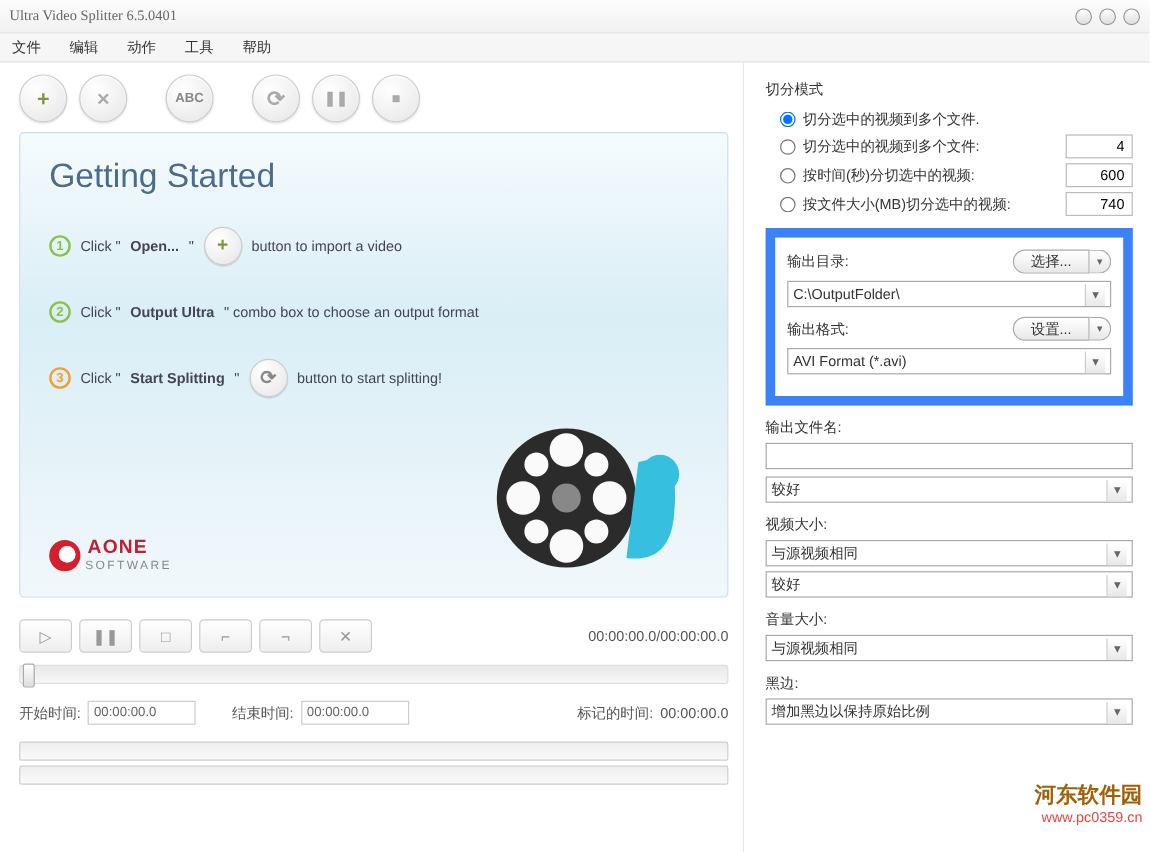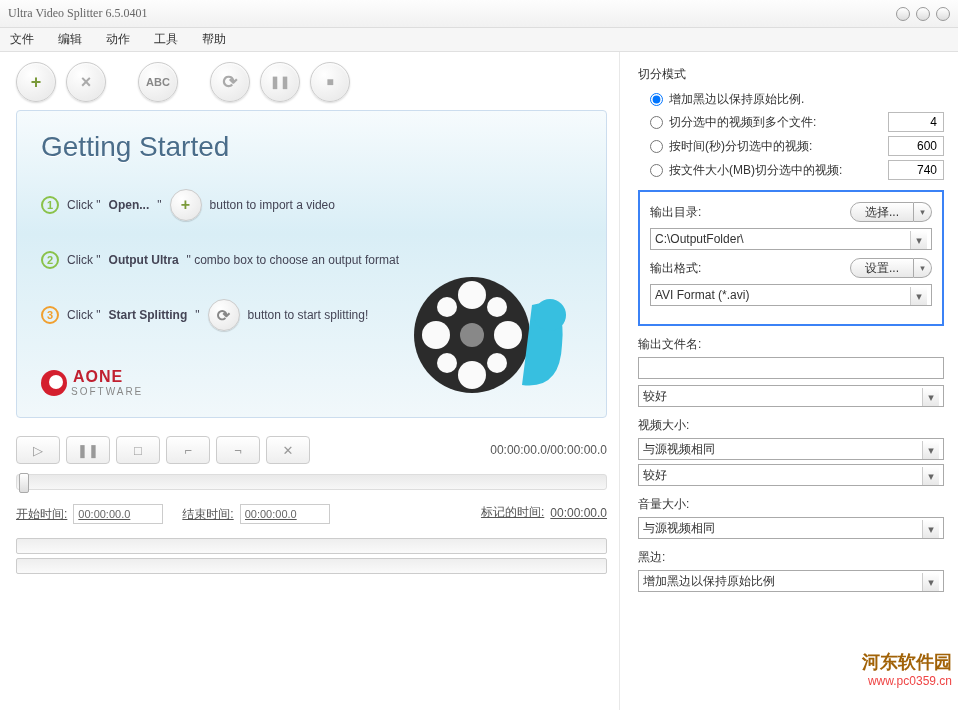--- a/index.html
+++ b/index.html
@@ -14,51 +14,51 @@
 
 .main { display: flex; height: 658px; }
 .left { width: 620px; padding: 10px 12px 10px 16px; border-right: 1px solid #e8e8e8; display: flex; flex-direction: column; }
 .right { flex: 1; padding: 14px 14px 0 18px; font-size: 12px; color: #333; overflow: hidden; position: relative; }
 
 .toolbar { display: flex; gap: 10px; align-items: center; margin-bottom: 8px; }
 .tbtn { width: 40px; height: 40px; border-radius: 50%; background: radial-gradient(circle at 35% 30%, #fff, #e5e5e5); border: 1px solid #ccc; display: flex; align-items: center; justify-content: center; font-size: 18px; font-weight: bold; color: #7a9a3a; box-shadow: 0 1px 2px rgba(0,0,0,.15), inset 0 1px 2px #fff; }
 .tbtn.dis { color: #aaa; }
 .tbtn.abc { font-size: 11px; color: #888; }
 
-.panel { background: linear-gradient(#f6fbfd,#d9eef6 40%,#f1f8fb); border: 1px solid #cde; border-radius: 4px; height: 308px; padding: 20px 24px; position: relative; overflow: hidden; }
+.panel { background: linear-gradient(#f6fbfd,#d9eef6 40%,#f1f8fb); border: 1px solid #cde; border-radius: 4px; height: 388px; padding: 20px 24px; position: relative; overflow: hidden; }
 .panel h1 { color: #4a6d8a; font-size: 28px; font-weight: normal; margin-bottom: 26px; text-shadow: 0 1px 0 #fff; }
 .step { display: flex; align-items: center; gap: 8px; margin-bottom: 30px; font-size: 12px; color: #445; }
 .stepnum { width: 18px; height: 18px; border: 2px solid #8ac24a; border-radius: 50%; color: #8ac24a; font-size: 11px; display: flex; align-items: center; justify-content: center; font-weight: bold; }
 .step3 .stepnum { border-color: #f0a030; color: #f0a030; }
 .minibtn { width: 32px; height: 32px; border-radius: 50%; background: radial-gradient(circle at 35% 30%,#fff,#e5e5e5); border: 1px solid #ccc; display: inline-flex; align-items: center; justify-content: center; font-size: 16px; font-weight: bold; color: #7a9a3a; box-shadow: 0 1px 1px rgba(0,0,0,.15); }
 .logo { position: absolute; bottom: 20px; left: 24px; display: flex; align-items: center; gap: 6px; }
 .logo .mark { width: 26px; height: 26px; background: #d41f2e; border-radius: 50%; position: relative; }
 .logo .mark::after { content: ""; position: absolute; width: 14px; height: 14px; background: #fff; border-radius: 50%; top: 5px; left: 8px; }
 .logo .txt1 { color: #c02030; font-weight: bold; font-size: 16px; letter-spacing: 1px; }
 .logo .txt2 { color: #888; font-size: 10px; letter-spacing: 2px; margin-left: -2px; }
 .reel { position: absolute; right: 24px; bottom: 12px; }
 
 .playbar { margin-top: 18px; }
 .pbtns { display: flex; gap: 6px; align-items: center; }
 .pbtn { width: 44px; height: 28px; border: 1px solid #ccc; border-radius: 4px; background: linear-gradient(#fff,#eee); display: flex; align-items: center; justify-content: center; color: #999; font-size: 13px; }
 .timecode { margin-left: auto; font-size: 12px; color: #555; }
 .slider { margin: 10px 0 14px; height: 16px; background: linear-gradient(#e9e9e9,#f7f7f7); border: 1px solid #ddd; border-radius: 3px; position: relative; }
 .slider .thumb { position: absolute; left: 2px; top: -2px; width: 10px; height: 20px; background: linear-gradient(#fff,#ddd); border: 1px solid #aaa; border-radius: 2px; }
-.timerow { display: flex; gap: 19px; font-size: 12px; color: #555; align-items: flex-start; text-decoration: underline; }
+.timerow { display: flex; gap: 30px; font-size: 12px; color: #555; align-items: center; }
 .timerow .grp { display: flex; align-items: center; gap: 6px; }
 .timerow input { width: 90px; height: 20px; border: 1px solid #ccc; font-size: 11px; padding: 0 4px; background: #fff; color: #666; }
 .progress { margin-top: 14px; height: 16px; border: 1px solid #ccc; background: linear-gradient(#eee,#fafafa); border-radius: 2px; }
 .progress + .progress { margin-top: 4px; }
 
 .section-title { font-size: 12px; margin-bottom: 8px; color: #333; }
 .radio-row { display: flex; align-items: center; margin: 4px 0 4px 12px; font-size: 12px; color: #333; }
 .radio-row input[type=radio] { margin-right: 6px; }
 .radio-row .numbox { margin-left: auto; width: 56px; height: 20px; border: 1px solid #bbb; text-align: right; padding: 0 6px; font-size: 12px; background: #fff; }
 
-.hlbox { border: 2px solid #3b82f6; padding: 10px 10px 14px; margin-top: 10px; }
+.hlbox { border: 8px solid #3b82f6; padding: 10px 10px 14px; margin-top: 10px; }
 .field-row { display: flex; align-items: center; margin-bottom: 6px; }
 .field-row label { font-size: 12px; color: #333; }
 .btn-pill { margin-left: auto; display: flex; }
 .btn-pill .main-b { border: 1px solid #aaa; background: linear-gradient(#fff,#e8e8e8); height: 20px; padding: 0 14px; font-size: 12px; border-radius: 10px 0 0 10px; display: flex; align-items: center; }
 .btn-pill .drop-b { border: 1px solid #aaa; border-left: none; background: linear-gradient(#fff,#e8e8e8); width: 18px; height: 20px; border-radius: 0 10px 10px 0; display: flex; align-items: center; justify-content: center; font-size: 9px; color: #666; }
 .combo { width: 100%; height: 22px; border: 1px solid #aaa; background: #fff; font-size: 12px; padding: 0 4px; display: flex; align-items: center; position: relative; margin-bottom: 4px; }
 .combo::after { content: "▾"; position: absolute; right: 4px; top: 2px; color: #666; font-size: 11px; background: linear-gradient(#fff,#e8e8e8); width: 16px; text-align: center; border-left: 1px solid #ccc; height: 18px; line-height: 18px; }
 .txtinput { width: 100%; height: 22px; border: 1px solid #aaa; background: #fff; margin-bottom: 6px; }
 .r-label { font-size: 12px; margin-top: 10px; margin-bottom: 4px; display: block; color: #333; }
 
@@ -197,21 +197,21 @@
       </div>
       <div class="progress"></div>
       <div class="progress"></div>
     </div>
   </div>
 
   <div class="right">
     <div class="section-title">切分模式</div>
     <div class="radio-row">
         <input type="radio" checked="" style="">
-        <span>增加黑边以保持原始比例.</span>
+        <span>切分选中的视频到多个文件.</span>
       </div>
     <div class="radio-row">
         <input type="radio" style="">
         <span>切分选中的视频到多个文件:</span>
         <input class="numbox" value="4" style="">
       </div>
     <div class="radio-row">
         <input type="radio" style="">
         <span>按时间(秒)分切选中的视频:</span>
         <input class="numbox" value="600" style="">

